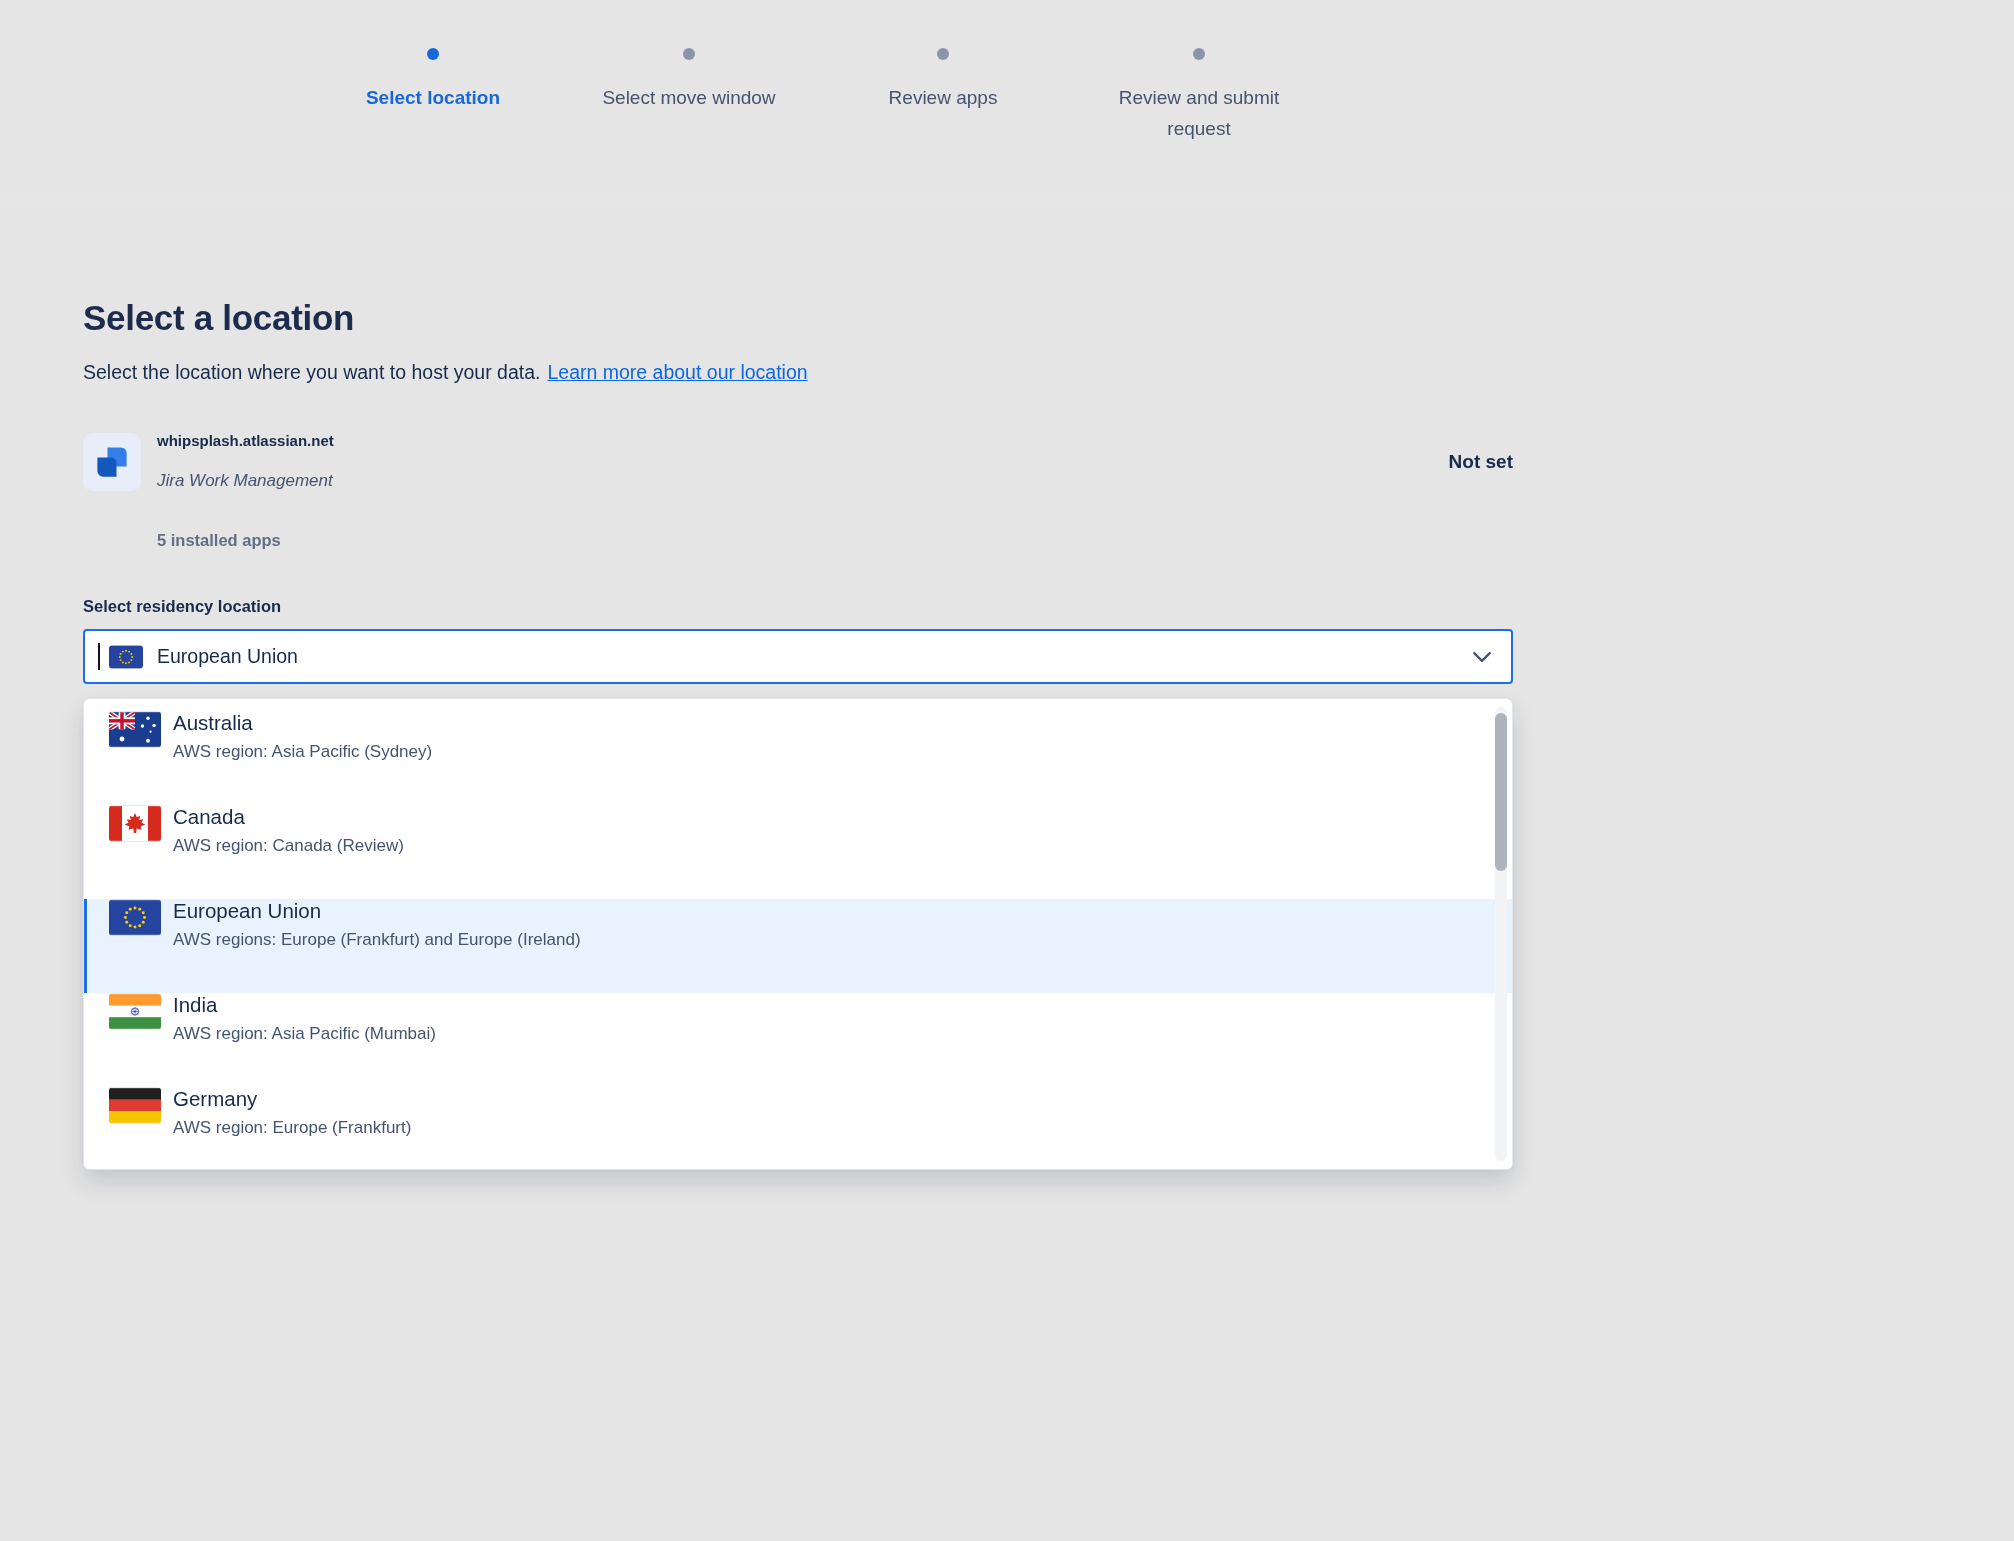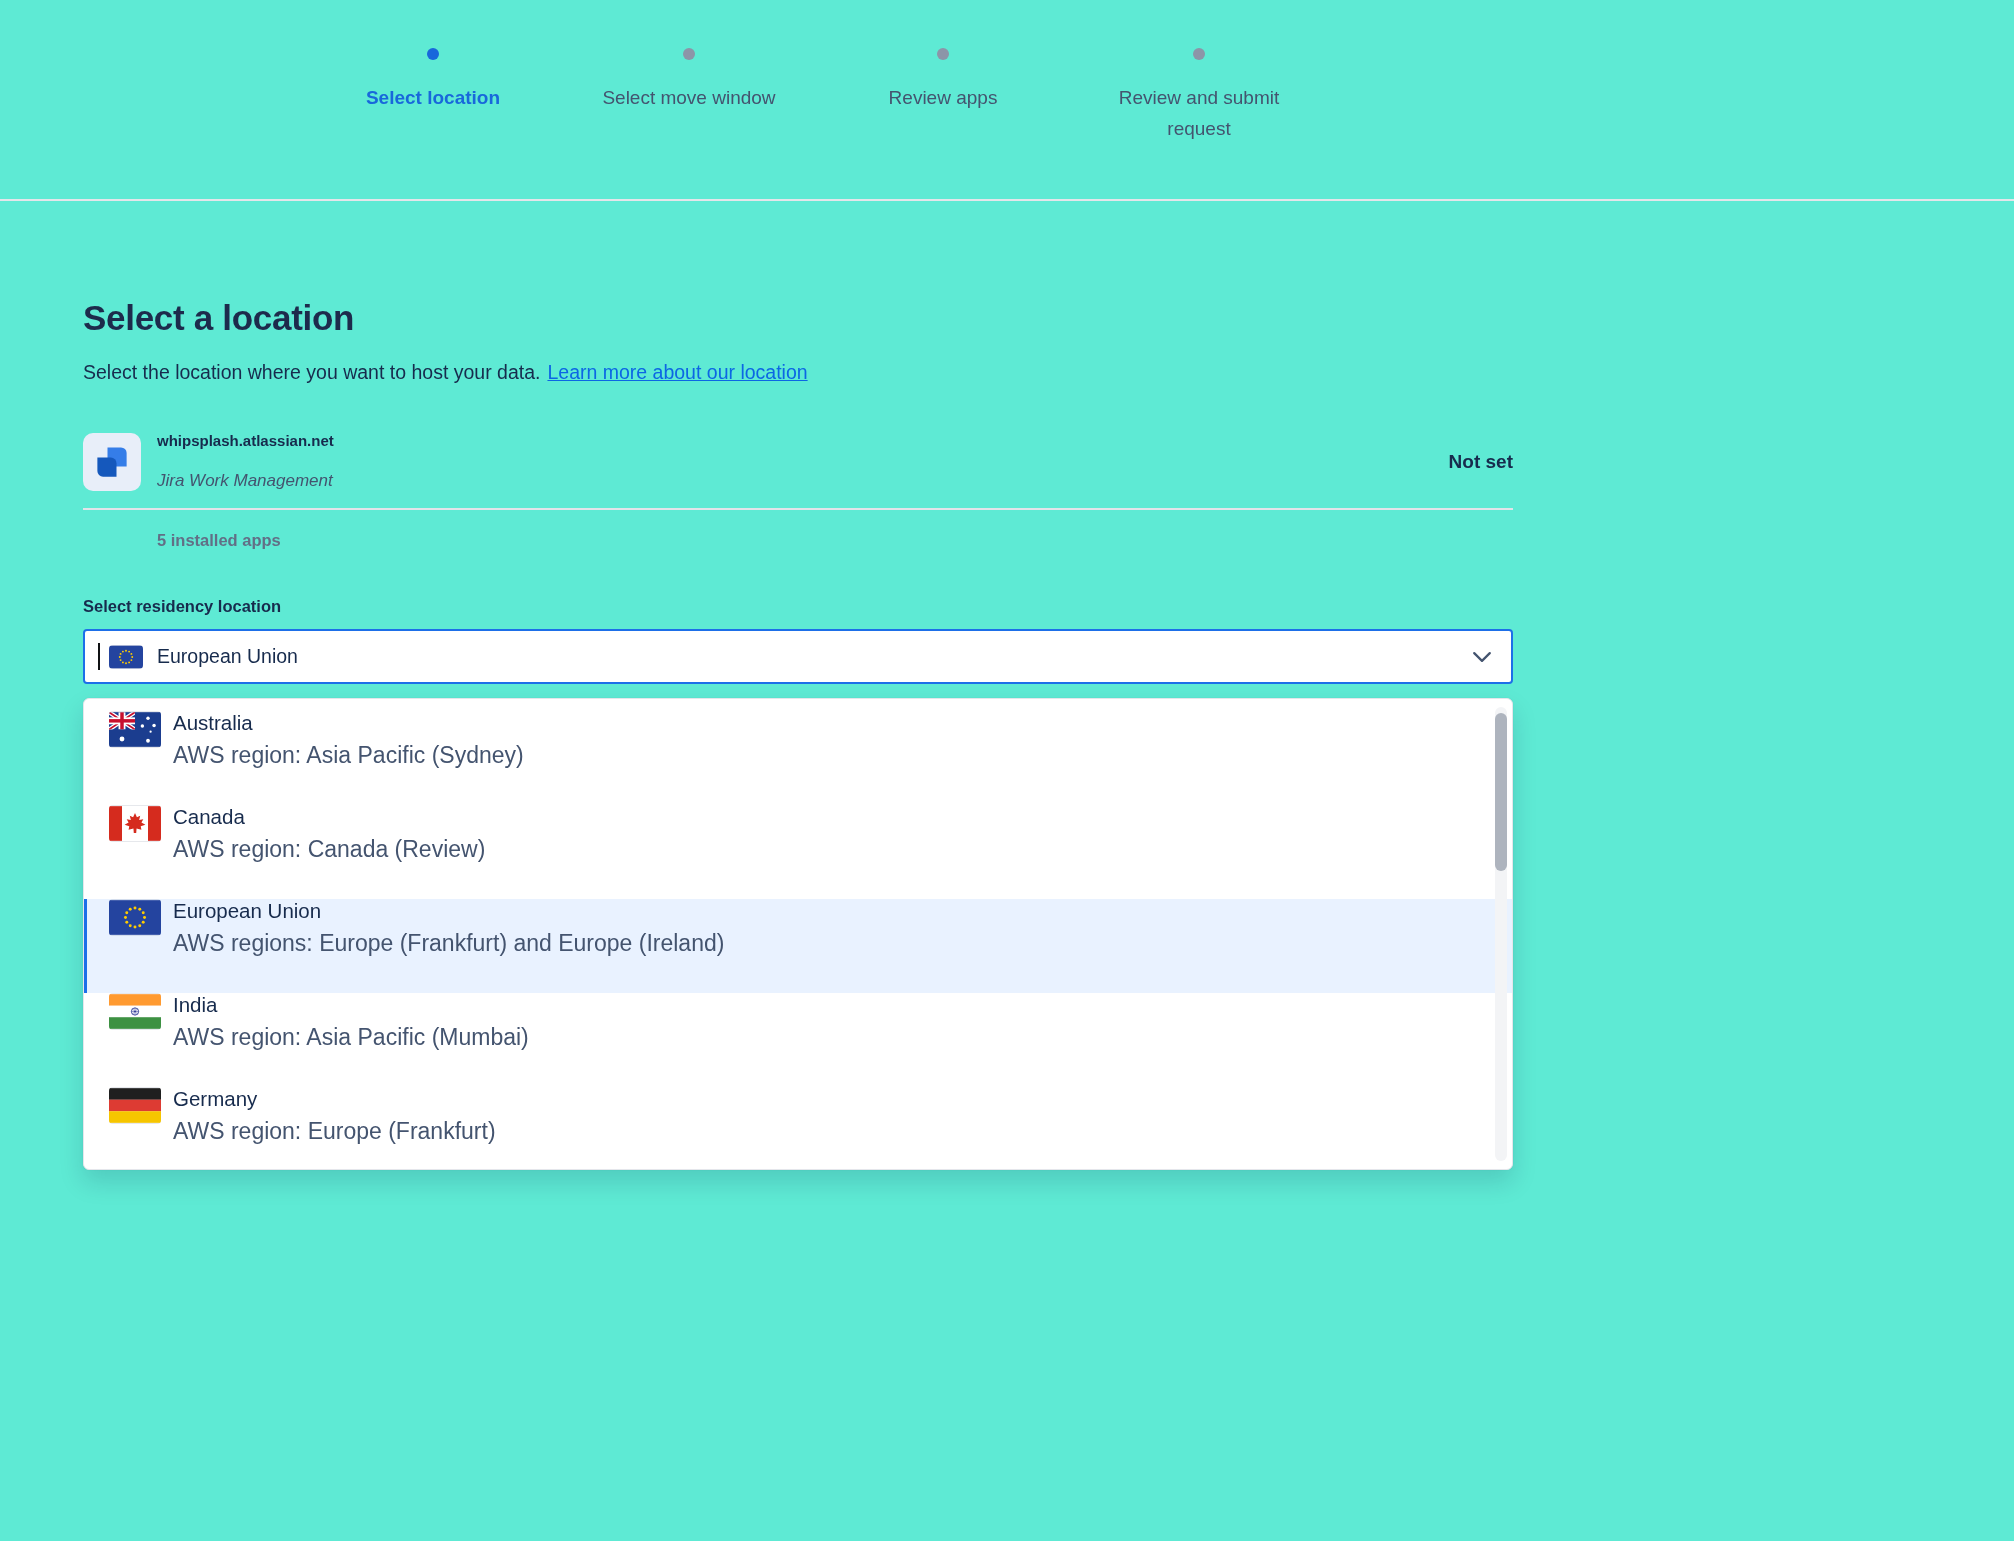--- a/index.html
+++ b/index.html
@@ -1,18 +1,18 @@
 <!DOCTYPE html>
 <html><head>
 <meta charset="utf-8">
 <style>
   * { margin:0; padding:0; box-sizing:border-box; }
   html,body { background:#fff; }
   body { font-family:"Liberation Sans", sans-serif; color:#172B4D; }
-  .page { position:relative; width:2014px; height:1541px; background:#5eead4; overflow:hidden; }
+  .page { position:relative; width:2014px; height:1541px; background:#e5e5e5; overflow:hidden; }
 
   
   .stepper { position:relative; height:201px; border-bottom:2px solid #E4E6EA; }
   .step { position:absolute; top:48px; width:210px; transform:translateX(-50%); text-align:center; }
   .step-1 { left:433px; } .step-2 { left:689px; } .step-3 { left:943px; } .step-4 { left:1199px; }
   .step .dot { width:12px; height:12px; border-radius:50%; margin:0 auto; background:#8C95A8; }
   .step .label { margin-top:22px; font-size:19px; line-height:31px; color:#44546F; }
   .step.active .dot { background:#1868DB; }
   .step.active .label { color:#1868DB; font-weight:700; }
 
@@ -46,21 +46,21 @@
 
   
   .dropdown { position:relative; margin-top:14px; height:472px; background:#fff; border:1px solid #E4E6EB;
               border-radius:6px; overflow:hidden; padding-top:12px;
               box-shadow:0 12px 24px rgba(9,30,66,.15), 0 0 1px rgba(9,30,66,.12); }
   .option { position:relative; height:94px; display:flex; align-items:flex-start; padding-left:25px; cursor:pointer; }
   .option.selected { background:#E9F2FF; }
   .option.selected::before { content:''; position:absolute; left:0; top:0; bottom:0; width:3px; background:#1D6FE8; }
   .option-text { margin-left:12px; }
   .option-name { font-size:20.5px; font-weight:500; color:#172B4D; }
-  .option-detail { margin-top:7px; font-size:23px; color:#44546F; }
+  .option-detail { margin-top:7px; font-size:17px; color:#44546F; }
 
   .scroll-track { position:absolute; right:5px; top:8px; bottom:8px; width:12px; border-radius:6px; background:#F3F4F6; }
   .scroll-thumb { position:absolute; right:5px; top:14px; width:12px; height:158px; border-radius:6px; background:#AEB4BE; }
 </style>
 </head>
 <body>
 
 <div class="page">
 
   <div class="stepper">

